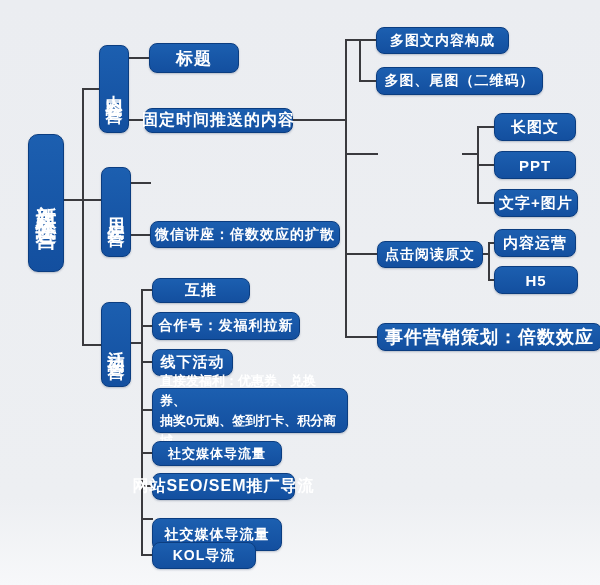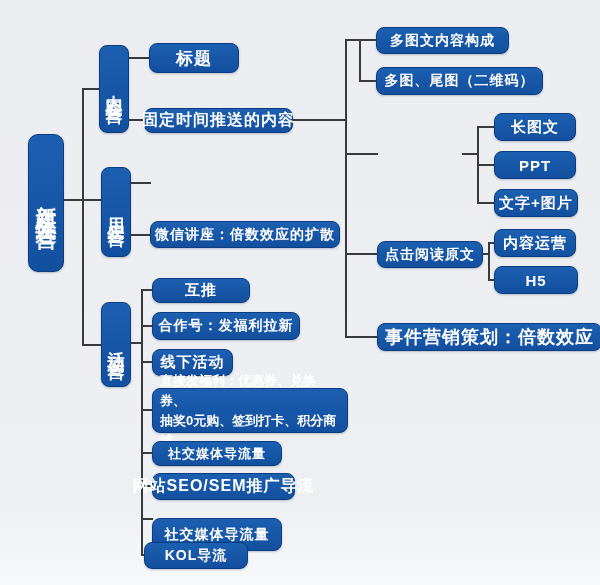--- a/index.html
+++ b/index.html
@@ -86,21 +86,21 @@
   <div class="node" style="left:152px;top:278px;width:98px;height:25px;font-size:15px">互推</div>
   <div class="node" style="left:152px;top:312px;width:148px;height:28px;font-size:14px">合作号：发福利拉新</div>
   <div class="node" style="left:152px;top:349px;width:81px;height:27px;font-size:15px">线下活动</div>
   <div class="node wrap" style="left:152px;top:388px;width:196px;height:45px;font-size:13px">
     <span>直接发福利：优惠券、兑换券、</span>
     <span>抽奖0元购、签到打卡、积分商城</span>
   </div>
   <div class="node" style="left:152px;top:441px;width:130px;height:25px;font-size:13px">社交媒体导流量</div>
   <div class="node" style="left:152px;top:473px;width:143px;height:27px;font-size:16px">网站SEO/SEM推广导流</div>
   <div class="node" style="left:152px;top:518px;width:130px;height:33px;font-size:14px">社交媒体导流量</div>
-  <div class="node" style="left:144px;top:542px;width:104px;height:27px;font-size:14px">KOL导流</div>
+  <div class="node" style="left:152px;top:542px;width:104px;height:27px;font-size:14px">KOL导流</div>
 
   <div class="node" style="left:376px;top:27px;width:133px;height:27px;font-size:14px">多图文内容构成</div>
   <div class="node" style="left:376px;top:67px;width:167px;height:28px;font-size:14px">多图、尾图（二维码）</div>
 
   <div class="node" style="left:494px;top:113px;width:82px;height:28px;font-size:15px">长图文</div>
   <div class="node" style="left:494px;top:151px;width:82px;height:28px;font-size:15px">PPT</div>
   <div class="node" style="left:494px;top:189px;width:84px;height:28px;font-size:15px">文字+图片</div>
 
   <div class="node" style="left:377px;top:241px;width:106px;height:27px;font-size:14px">点击阅读原文</div>
   <div class="node" style="left:494px;top:229px;width:82px;height:28px;font-size:15px">内容运营</div>

